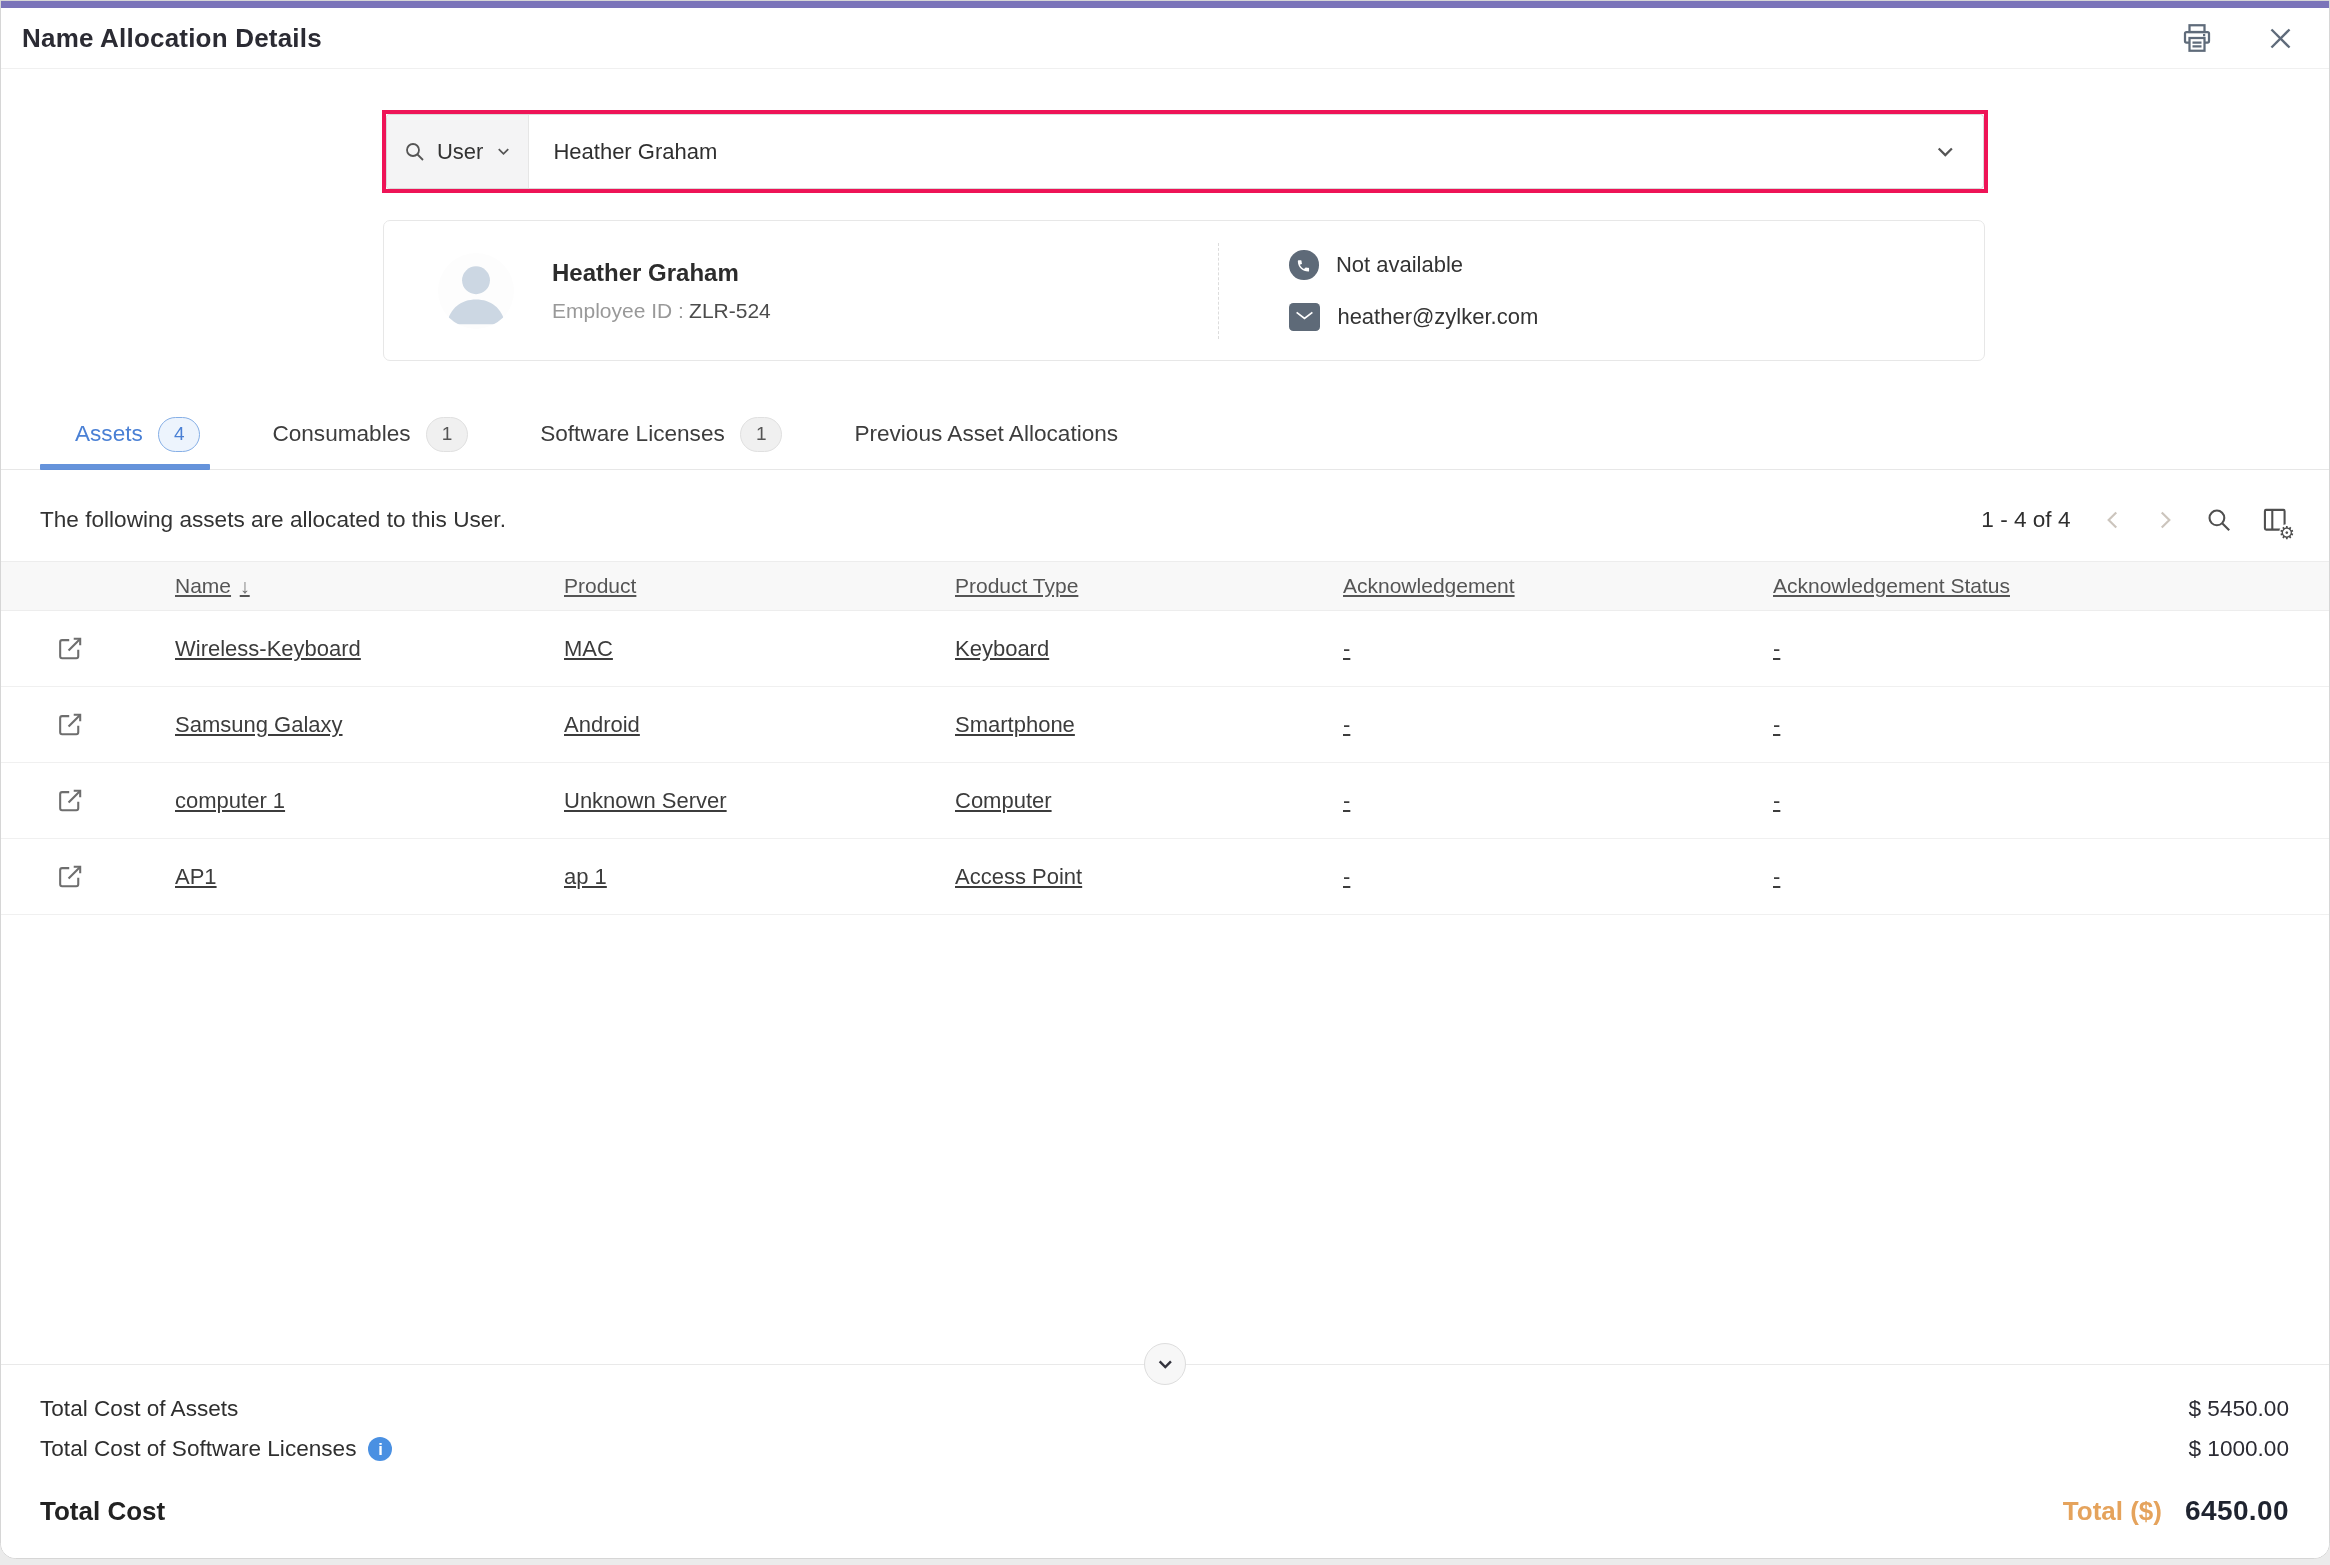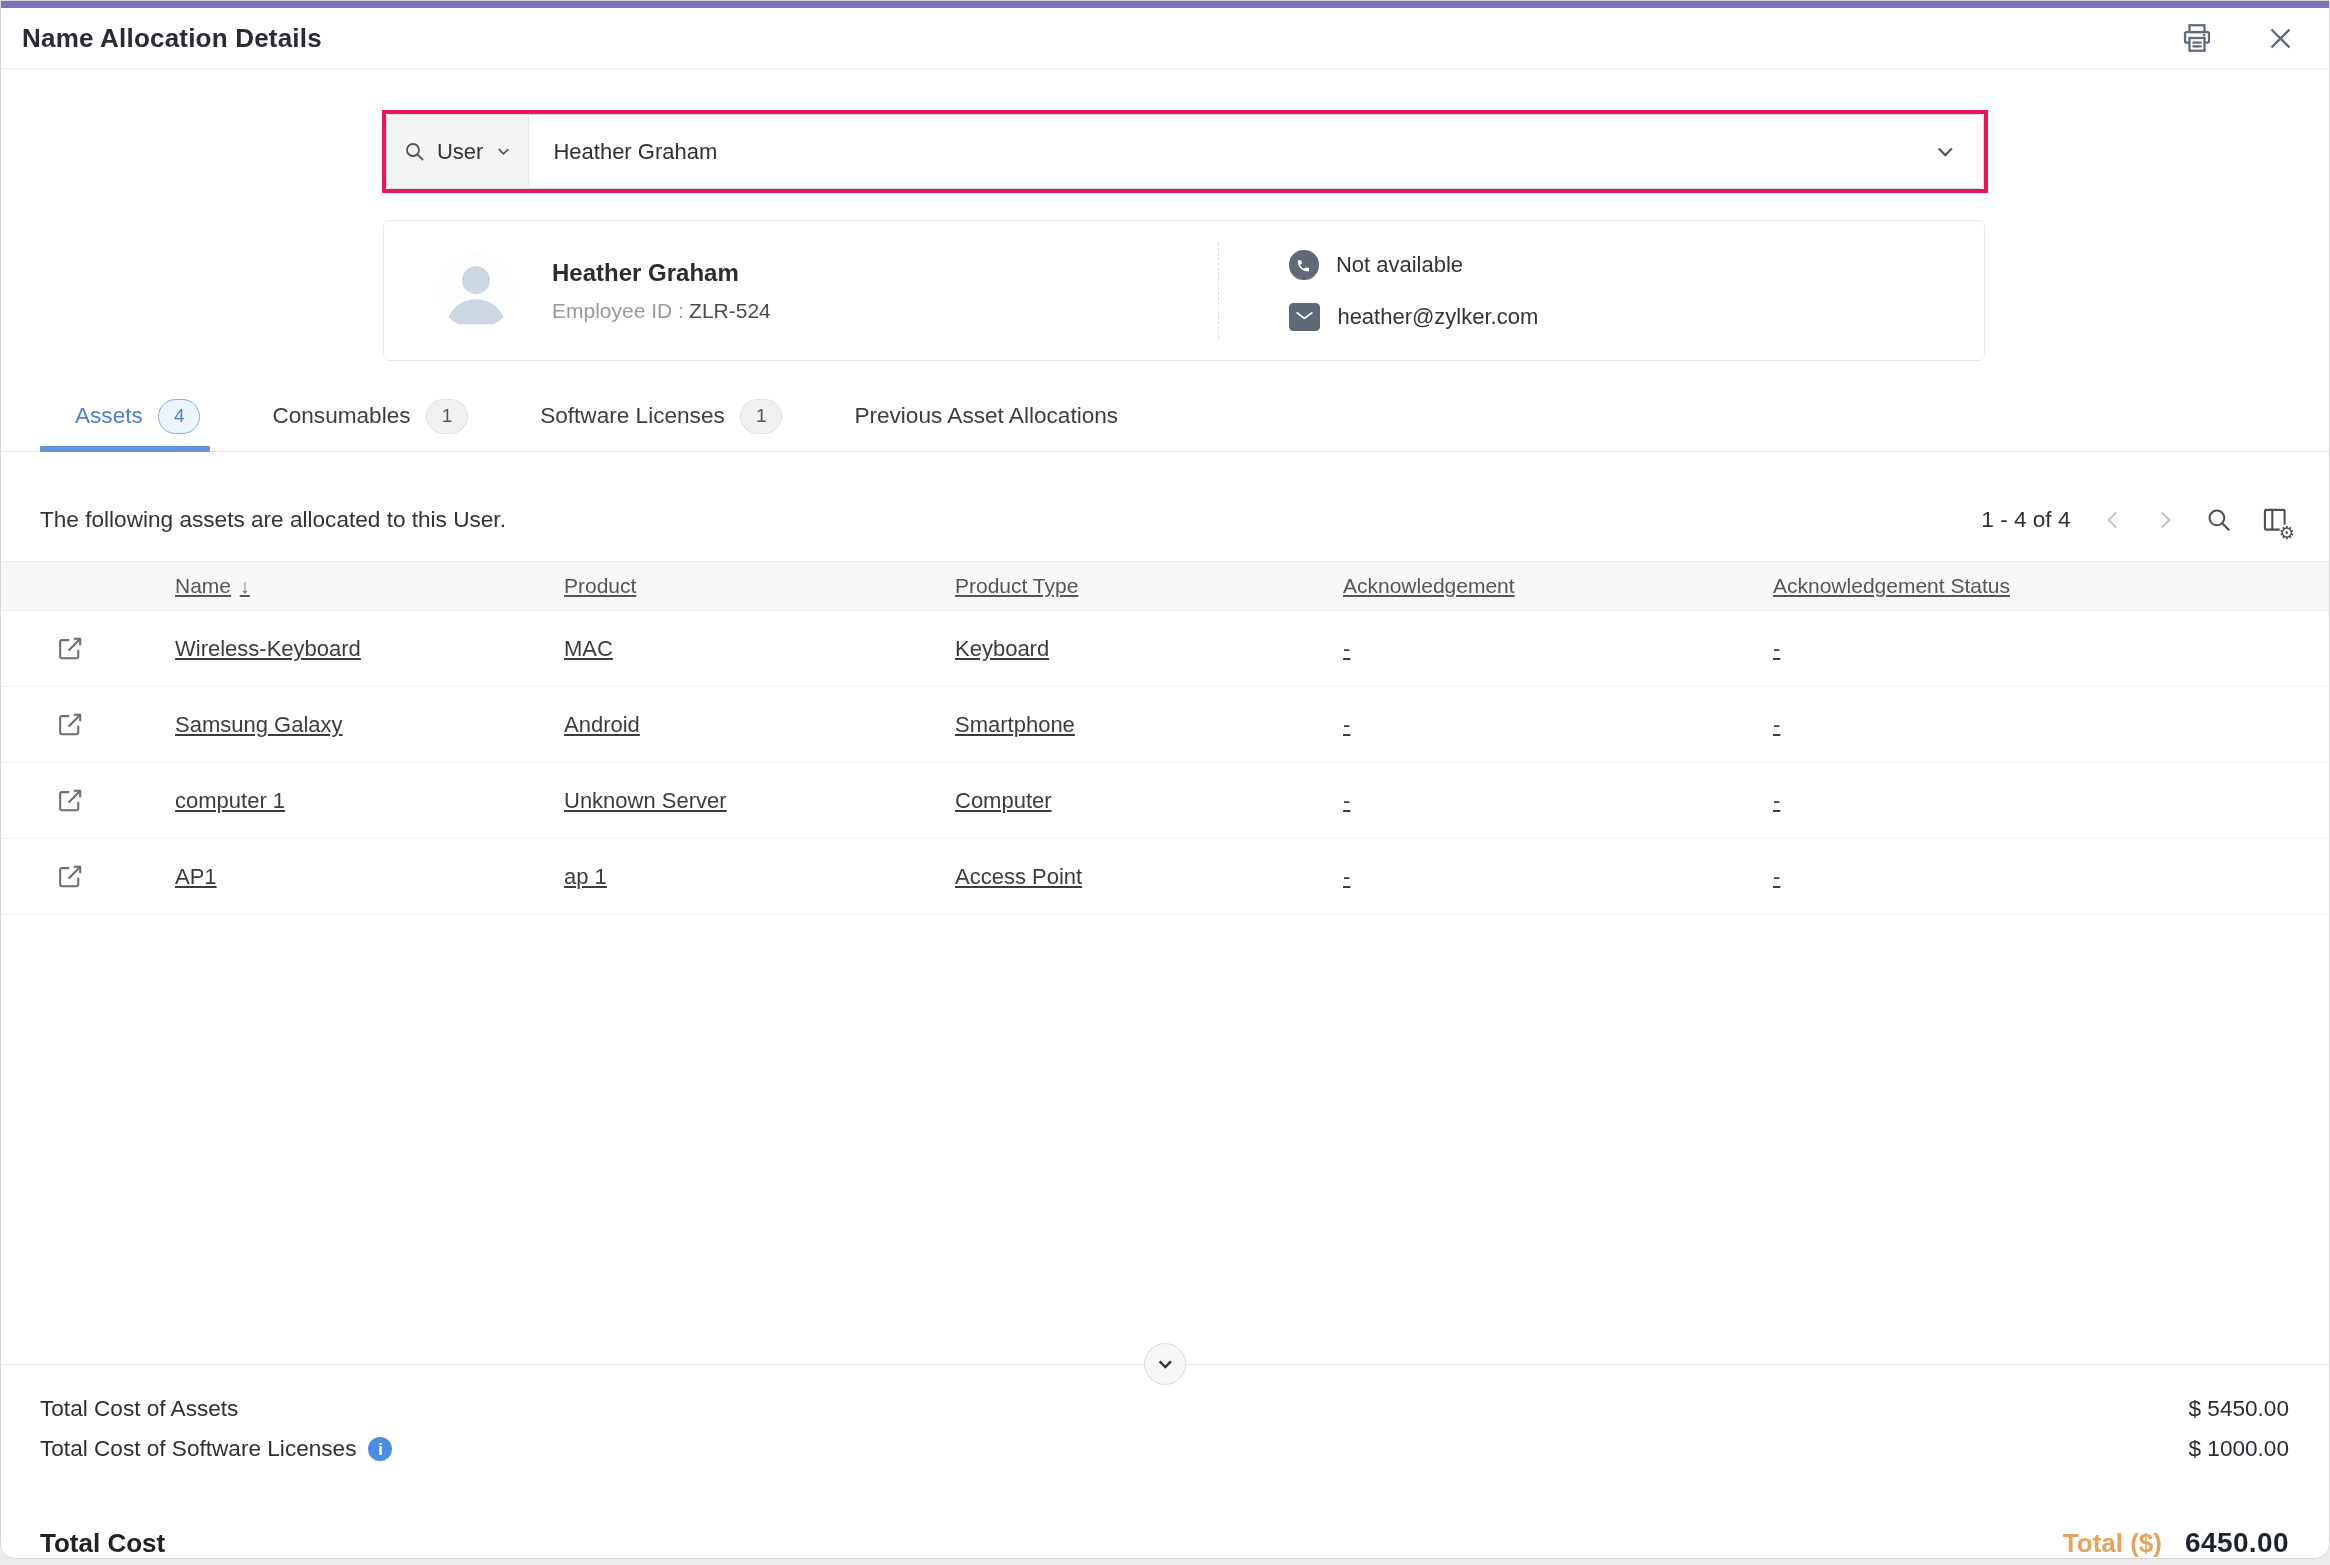--- a/index.html
+++ b/index.html
@@ -42,21 +42,21 @@
   .user-id .emp-val{color:#4c4c4c;margin-left:5.2px;}
   .card-divider{width:0;height:96px;border-left:1.7px dashed #dcdcdc;margin-left:auto;}
   .contact-block{width:765px;padding-left:70px;display:flex;flex-direction:column;gap:22.6px;}
   .contact-row{display:flex;align-items:center;gap:17.4px;font-size:22px;color:#333;}
   .round-ic{width:29.5px;height:29.5px;border-radius:50%;background:#5e6a78;display:inline-flex;
     align-items:center;justify-content:center;flex:0 0 auto;color:#fff;}
   .mail-ic{width:31px;height:28px;border-radius:4.3px;background:#5e6a78;display:inline-flex;
     align-items:center;justify-content:center;flex:0 0 auto;color:#fff;}
 
   
-  .tabs{position:absolute;top:380px;left:0;right:0;height:71px;display:flex;align-items:center;
+  .tabs{position:absolute;top:398px;left:0;right:0;height:71px;display:flex;align-items:center;
     padding-left:39px;border-bottom:0.9px solid #e7e7e7;background:#fff;}
   .tab{position:relative;display:flex;align-items:center;gap:15.6px;height:100%;
     padding:0 36px;cursor:pointer;font-size:22.6px;color:#3d3d3d;}
   .tab:first-child{padding-left:35px;}
   .tab.active{color:var(--tab_blue,#4a80d5);}
   .tab.active::after{content:"";position:absolute;left:0;right:26px;bottom:-0.9px;height:6px;
     background:var(--tab_blue,#4a80d5);opacity:.85;border-radius:0.9px;}
   .badge{min-width:42px;height:35px;padding:0 8.7px;border-radius:19px;display:inline-flex;
     align-items:center;justify-content:center;font-size:19px;background:#f0f0f0;
     border:1.7px solid #e0e0e0;color:#555;}
@@ -96,21 +96,21 @@
   .cost-row .lbl-wrap{display:flex;align-items:center;gap:12px;}
   .cost-row .val{color:#2b2b33;}
   .info-ic{width:24px;height:24px;border-radius:50%;background:var(--info_blue,#4a90e2);
     color:#fff;display:inline-flex;align-items:center;justify-content:center;
     font-size:16.5px;font-weight:700;cursor:pointer;font-style:normal;}
   .info-ic::after{content:"i";}
   .total-row{display:flex;justify-content:space-between;align-items:baseline;margin-top:33px;}
   .total-lbl{font-size:26px;font-weight:700;color:#222;text-align:right;}
   .total-right{display:flex;align-items:baseline;gap:23px;}
   .total-cur{font-size:26px;font-weight:700;color:var(--accent_orange,#e5a35c);}
-  .total-val{font-size:28px;font-weight:700;color:#1f2430;letter-spacing:0.4px;margin-top:32px;}
+  .total-val{font-size:28px;font-weight:700;color:#1f2430;letter-spacing:0.4px;}
 
   svg{display:block;}
 </style>
 </head>
 <body>
 
 <div class="window">
   <div class="accent-bar"></div>
 
   <div class="hdr">

